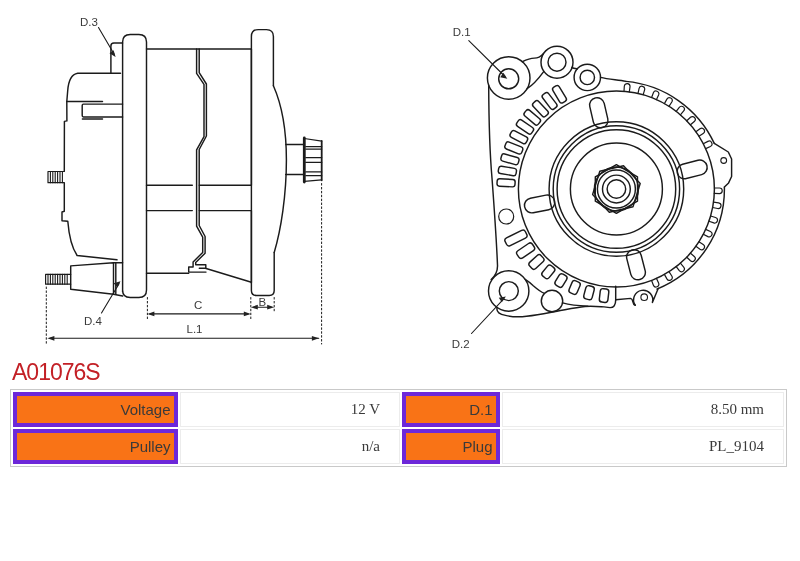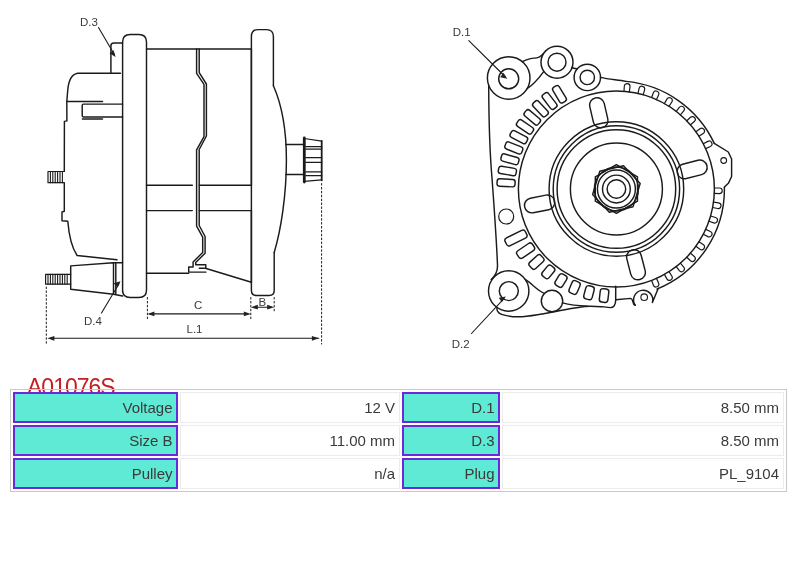--- a/index.html
+++ b/index.html
@@ -1,24 +1,24 @@
 <!DOCTYPE html>
 <html><head>
 <meta charset="utf-8">
 <style>
 html,body{margin:0;padding:0;background:#fff;width:800px;height:561px;overflow:hidden;}
 body{font-family:"Liberation Sans",sans-serif;}
 #diag{position:absolute;left:0;top:0;}
 text{stroke:none;}
 .lbl{font-family:"Liberation Sans",sans-serif;font-size:11.5px;fill:#3a3a3a;}
-h1{position:absolute;left:12px;top:361px;margin:15px;font-size:23px;font-weight:400;color:#c32026;letter-spacing:-1px;line-height:1;}
+h1{position:absolute;left:12px;top:361px;margin:0;font-size:23px;font-weight:400;color:#c32026;letter-spacing:-1px;line-height:1;}
 table{position:absolute;left:10px;top:389px;border-collapse:separate;border-spacing:2px;border:1px solid #c9c9c9;table-layout:fixed;}
 td{height:27px;font-size:15px;color:#3a3a3a;text-align:right;padding:0 3.5px 0 0;vertical-align:middle;overflow:hidden;}
-td.l{background:#5eead4;border:2px solid #6d28d9;}
-td.v{background:#fff;border:1px solid #ececec;padding-right:4px;}
+td.l{background:#f97316;border:4px solid #6d28d9;}
+td.v{background:#fff;border:1px solid #ececec;padding-right:19px;font-family:Liberation Serif, serif;}
 </style>
 </head>
 <body>
 <svg id="diag" width="800" height="358" viewBox="0 0 800 358" fill="none" stroke="#1b1b1b" stroke-width="1.45" stroke-linejoin="round" stroke-linecap="round">
 
 <g>
 <path d="M77.7,73.3 L120.5,73.3 M77.7,73.3 C71,74.5 68.3,82 67.7,90.8 L66.8,101.5 M66.8,101.5 L102.5,101.5"></path>
 <path d="M66.8,101.5 L66.9,120.9 L64.4,121.4 L64.3,171.3 M64.3,183 L64.3,211.3 L62,212 L62,220.7 L67.8,221.3 C68.9,235 72,248 77.1,255.5 L117,259.8"></path>
 <path d="M122.6,104.1 L83.4,104.1 Q82.2,104.1 82.2,105.4 L82.2,115.6 Q82.2,116.9 83.4,116.9 L122.6,116.9 M82.4,118.9 L102.5,118.9"></path>
 <path d="M48,171.5 L64.2,171.5 M48,182.7 L64.2,182.7 M48,171.5 L48,182.7" stroke-width="1.2"></path>
@@ -157,25 +157,19 @@
       <col style="width:282px">
     </colgroup>
 <tbody>
       <tr>
         <td class="l">Voltage</td>
         <td class="v">12 V</td>
         <td class="l">D.1</td>
         <td class="v">8.50 mm</td>
       </tr>
 <tr>
-        <td class="l">Size B</td>
-        <td class="v">11.00 mm</td>
-        <td class="l">D.3</td>
-        <td class="v">8.50 mm</td>
-      </tr>
-<tr>
         <td class="l">Pulley</td>
         <td class="v">n/a</td>
         <td class="l">Plug</td>
         <td class="v">PL_9104</td>
       </tr>
 </tbody>
   </table>
 
 </body></html>

